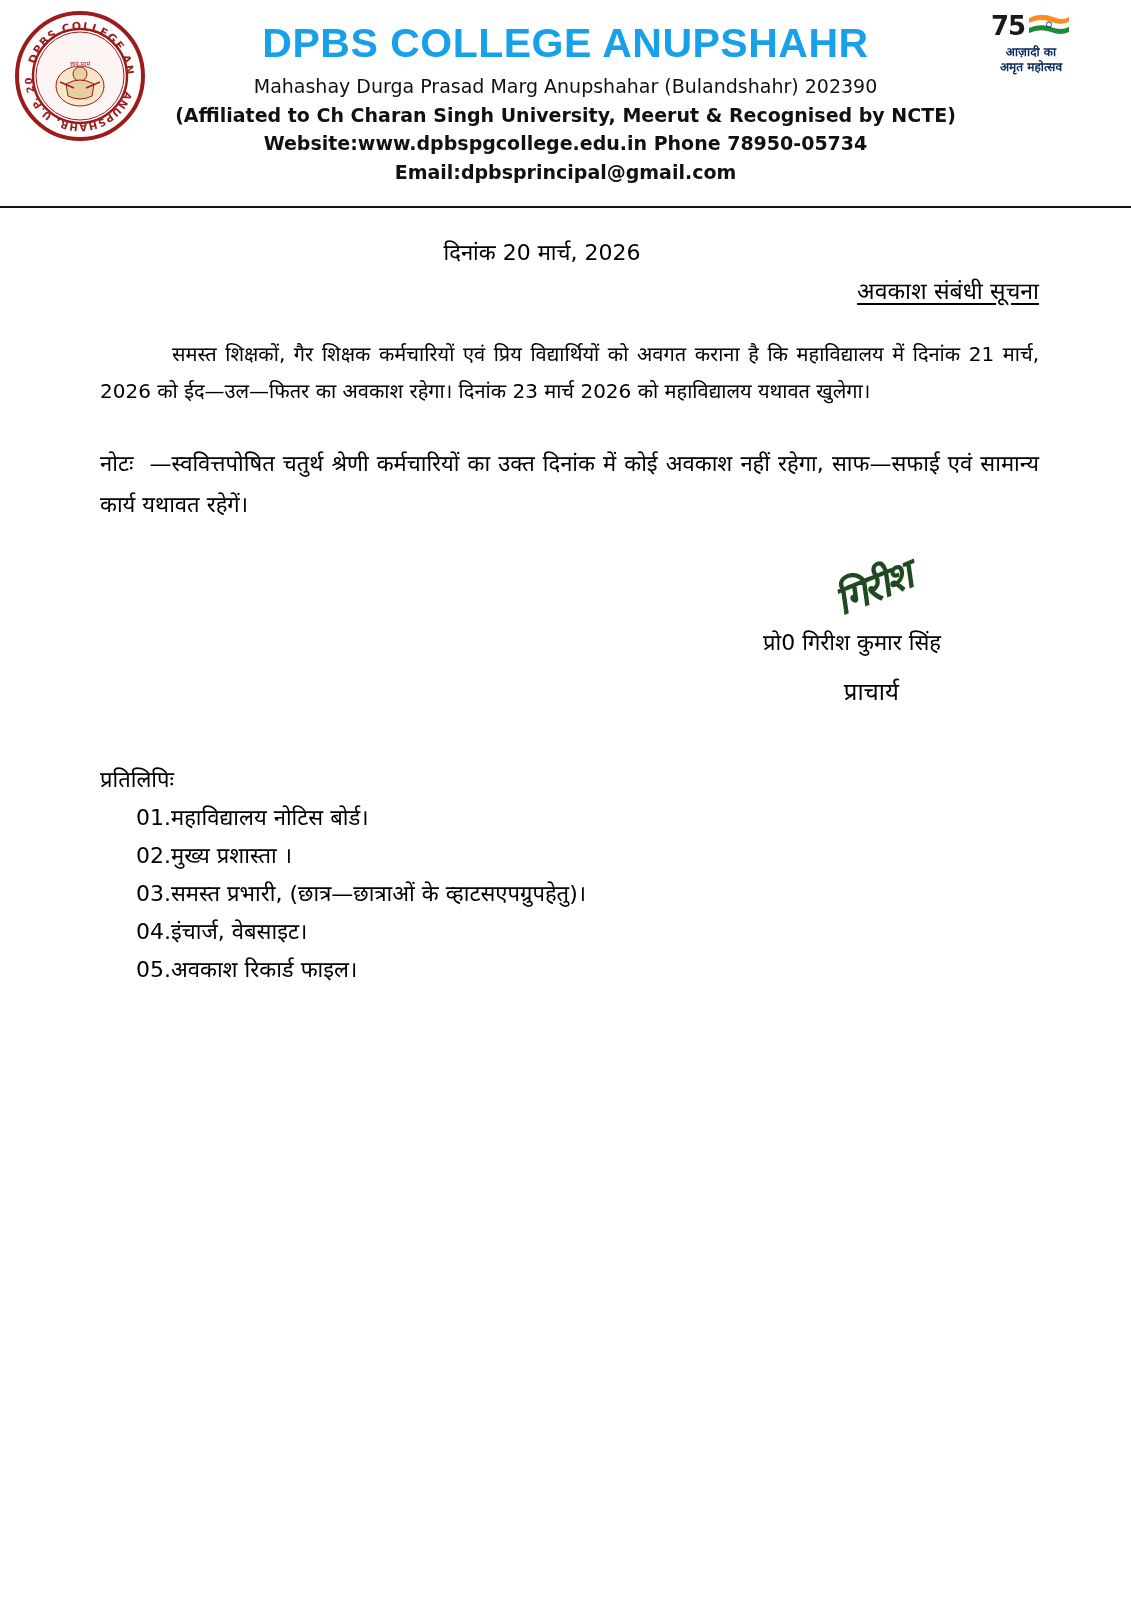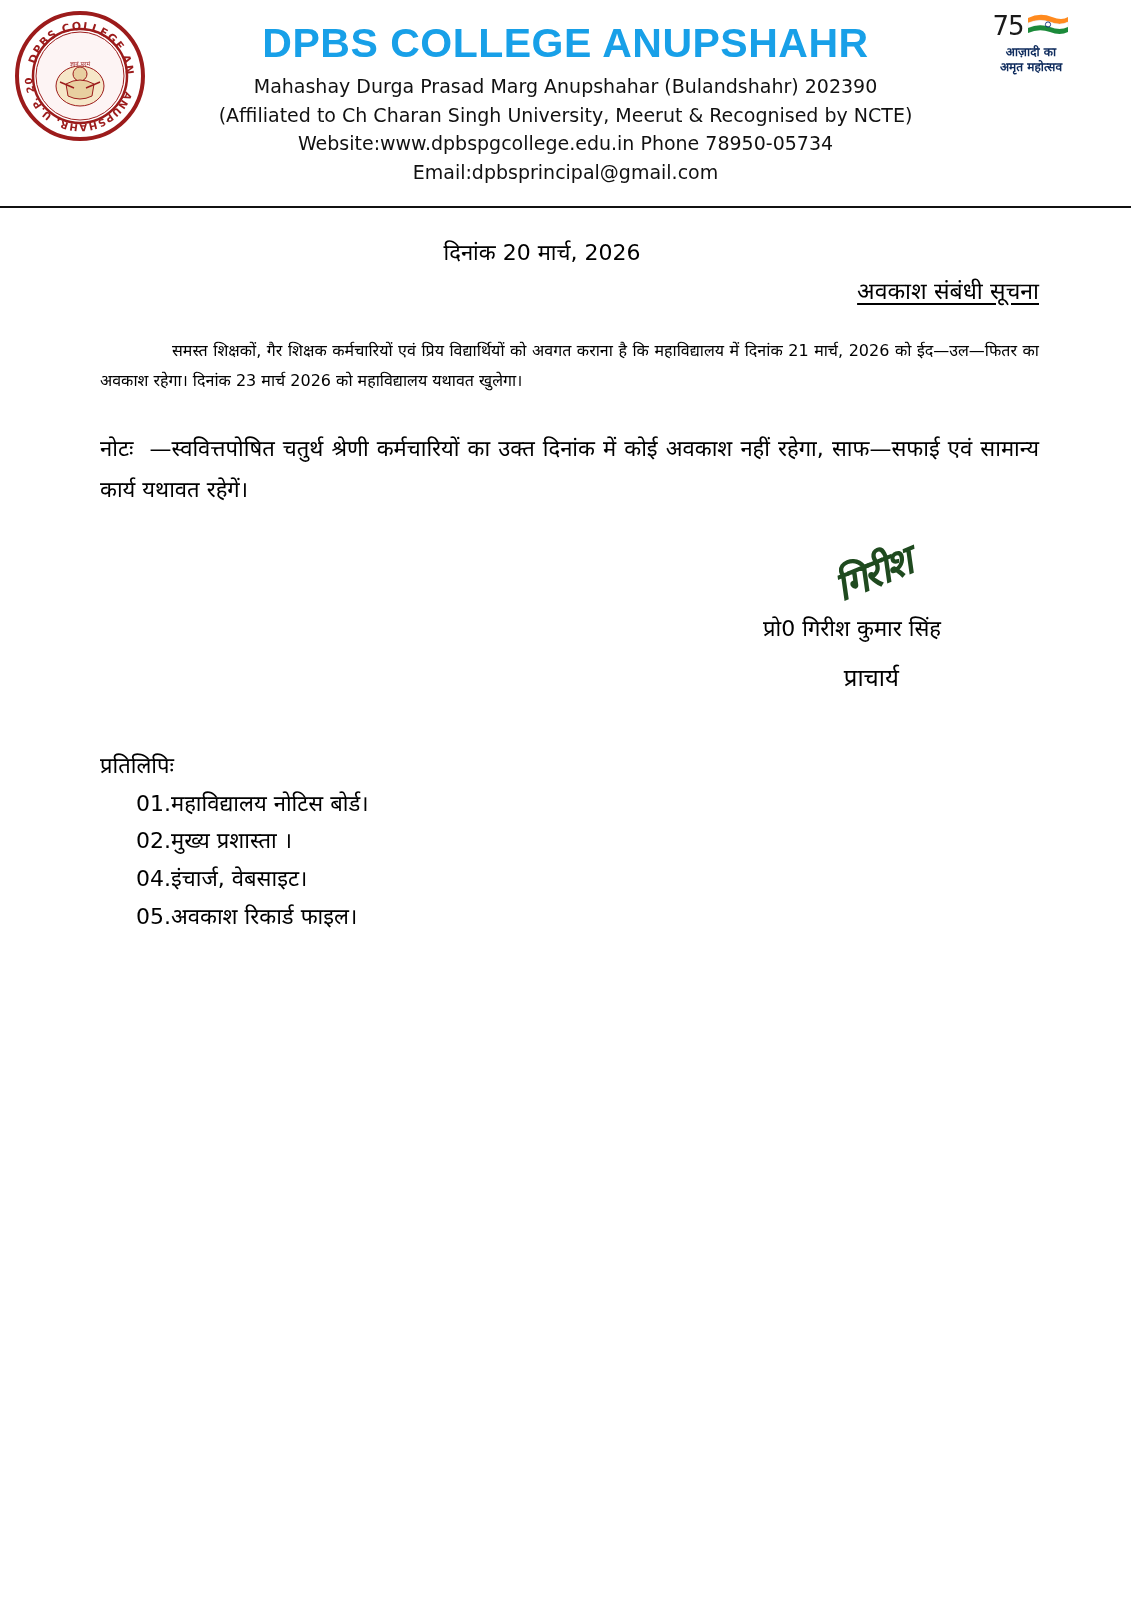--- a/index.html
+++ b/index.html
@@ -32,21 +32,21 @@
     position: absolute;
     right: 40px;
     top: 12px;
     width: 120px;
     height: 80px;
     text-align: center;
   }
   .azadi .mark {
     font-family: "DejaVu Sans", sans-serif;
     font-size: 26px;
-    font-weight: normal;
+    font-weight: bold;
     color: #1a1a1a;
     line-height: 1;
     letter-spacing: -1px;
   }
   .azadi .flagwrap {
     display: inline-block;
     vertical-align: middle;
     margin-left: 2px;
   }
   .azadi .txt {
@@ -71,21 +71,21 @@
   .addr {
     text-align: center;
     font-size: 19px;
     color: #111111;
     line-height: 1.45;
     font-family: "DejaVu Sans", sans-serif;
   }
   .addr-bold {
     text-align: center;
     font-size: 19px;
-    font-weight: normal;
+    font-weight: bold;
     color: #111111;
     line-height: 1.5;
     font-family: "DejaVu Sans", sans-serif;
   }
   .naac {
     text-align: center;
     font-size: 19px;
     font-weight: bold;
     color: #0a9b3c;
     line-height: 1.5;
@@ -110,21 +110,21 @@
     padding-right: 55px;
   }
   .subject {
     text-align: right;
     font-size: 23px;
     text-decoration: underline;
     text-underline-offset: 4px;
     margin-top: 8px;
   }
   .para {
-    font-size: 16px;
+    font-size: 20px;
     line-height: 1.85;
     text-align: justify;
     margin-top: 30px;
   }
   .para .indent {
     display: inline-block;
     width: 72px;
   }
   .note {
     font-size: 22px;
@@ -249,17 +249,18 @@
   <div class="sign-block">
     <div class="sign-scribble">गिरीश</div>
     <div class="sign-name">प्रो0 गिरीश कुमार सिंह</div>
     <div class="sign-desig">प्राचार्य</div>
   </div>
 
   <div class="copy-head">प्रतिलिपिः</div>
   <ul class="copy-list">
     <li>01.महाविद्यालय नोटिस बोर्ड।</li>
     <li>02.मुख्य प्रशास्ता ।</li>
+    <li>03.समस्त प्रभारी, (छात्र—छात्राओं के व्हाटसएपग्रुपहेतु)।</li>
     <li>04.इंचार्ज, वेबसाइट।</li>
     <li>05.अवकाश रिकार्ड फाइल।</li>
   </ul>
 
 </div>
 
 </body></html>

